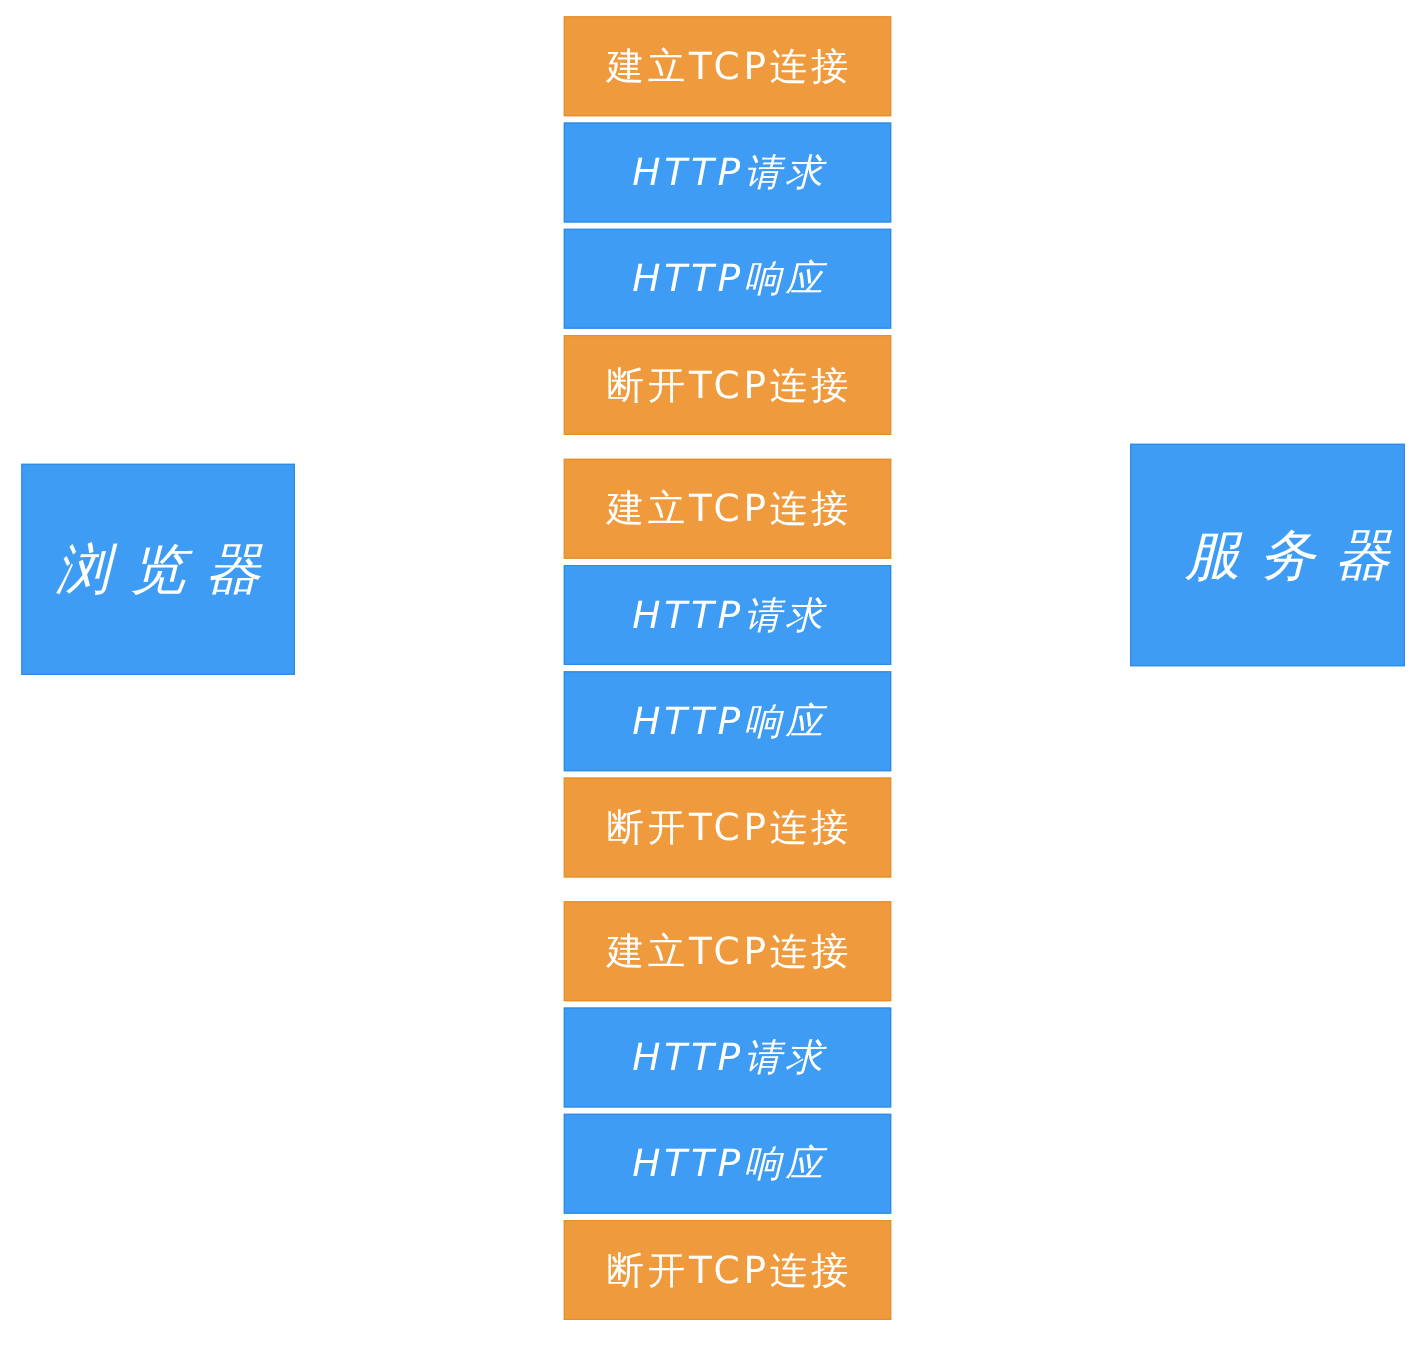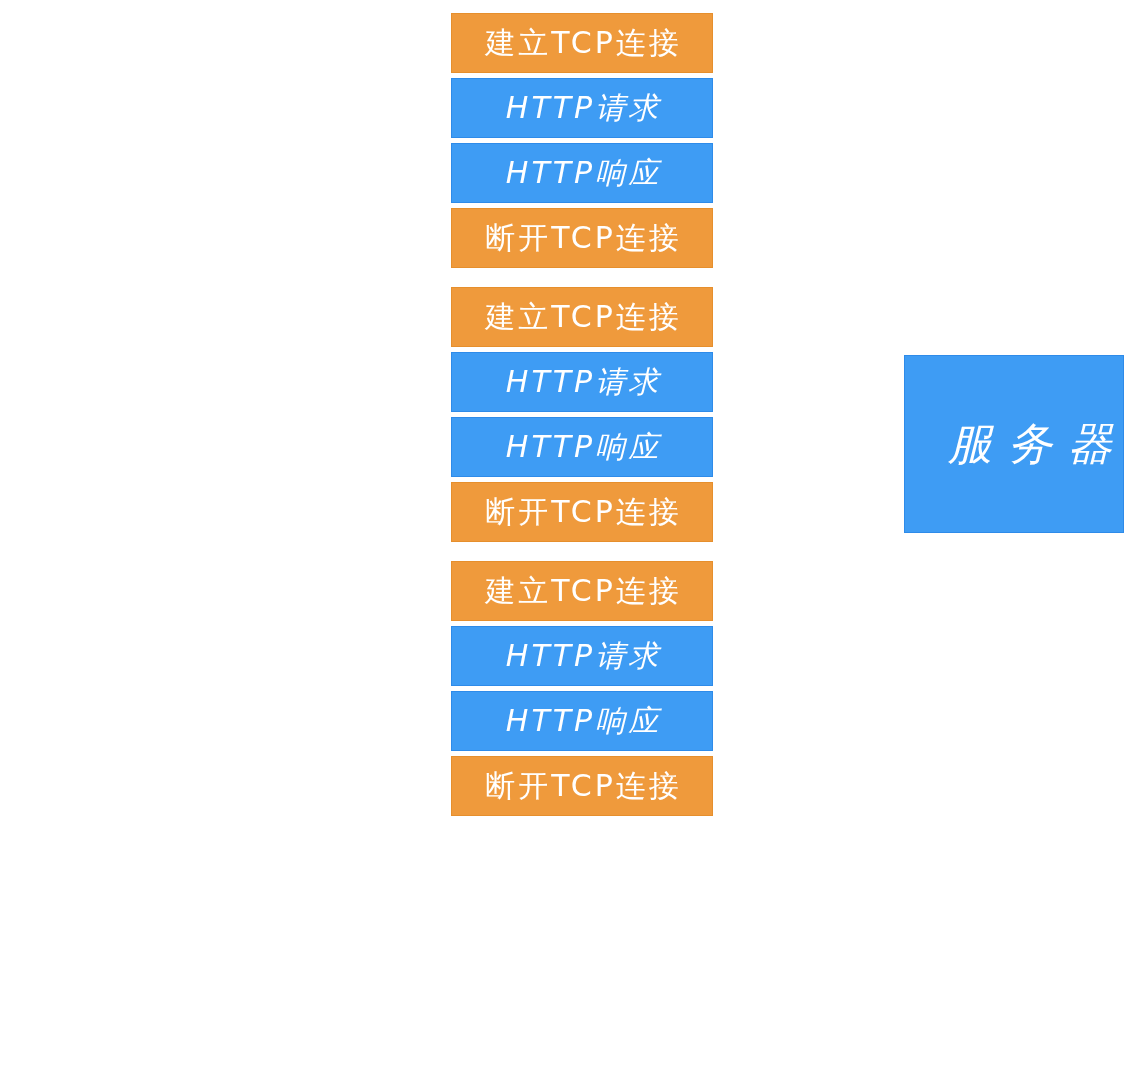--- a/index.html
+++ b/index.html
@@ -47,21 +47,21 @@
     top: 13px;
     width: 262px;
   }
   .group {
     margin-bottom: 19px;
   }
   .group:last-child {
     margin-bottom: 0;
   }
   .step {
-    height: 60px;
+    height: 80px;
     margin-bottom: 5px;
     display: flex;
     align-items: center;
     justify-content: center;
     color: var(--text, #ffffff);
     font-size: 30px;
     letter-spacing: 3px;
     text-indent: 3px;
     box-sizing: border-box;
     white-space: nowrap;
@@ -74,20 +74,21 @@
   .orange {
     background: var(--orange, #ef9a3c);
     border: 1px solid var(--orange_border, #e68f2d);
   }
 </style>
 </head>
 <body>
 
 <div class="canvas">
 
+  <div class="node node-left blue">浏览器</div>
 
   <div class="flow">
 
     <div class="group">
       <div class="step orange">建立TCP连接</div>
       <div class="step blue">HTTP请求</div>
       <div class="step blue">HTTP响应</div>
       <div class="step orange">断开TCP连接</div>
     </div>
 

